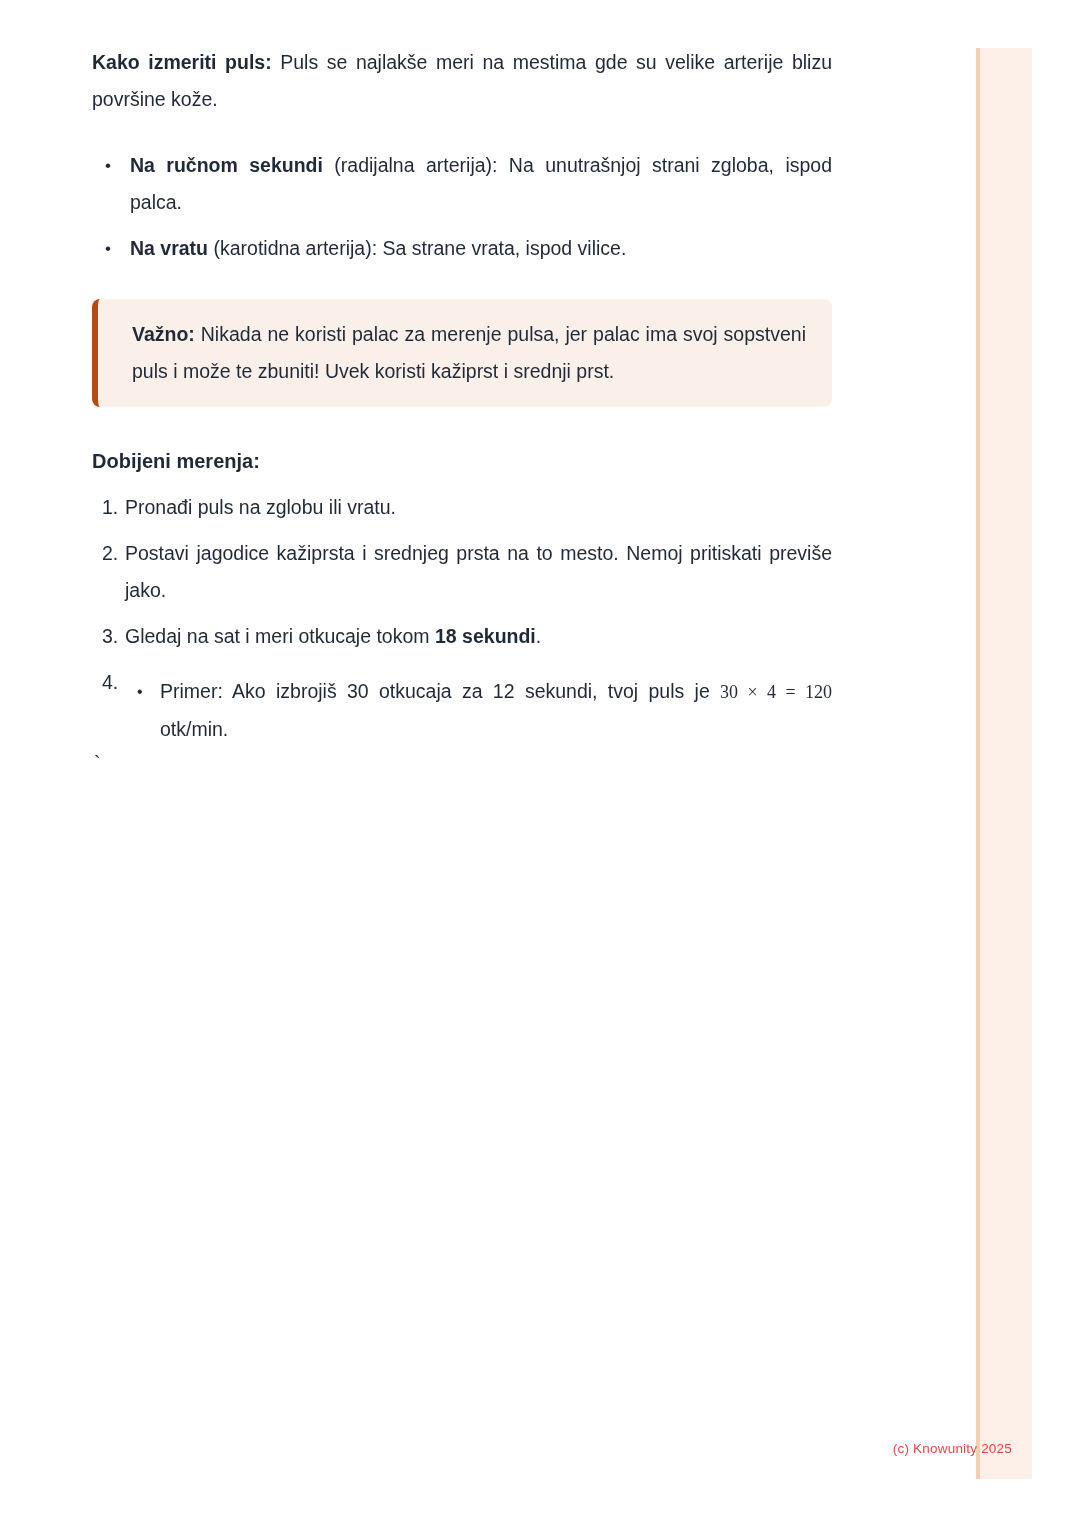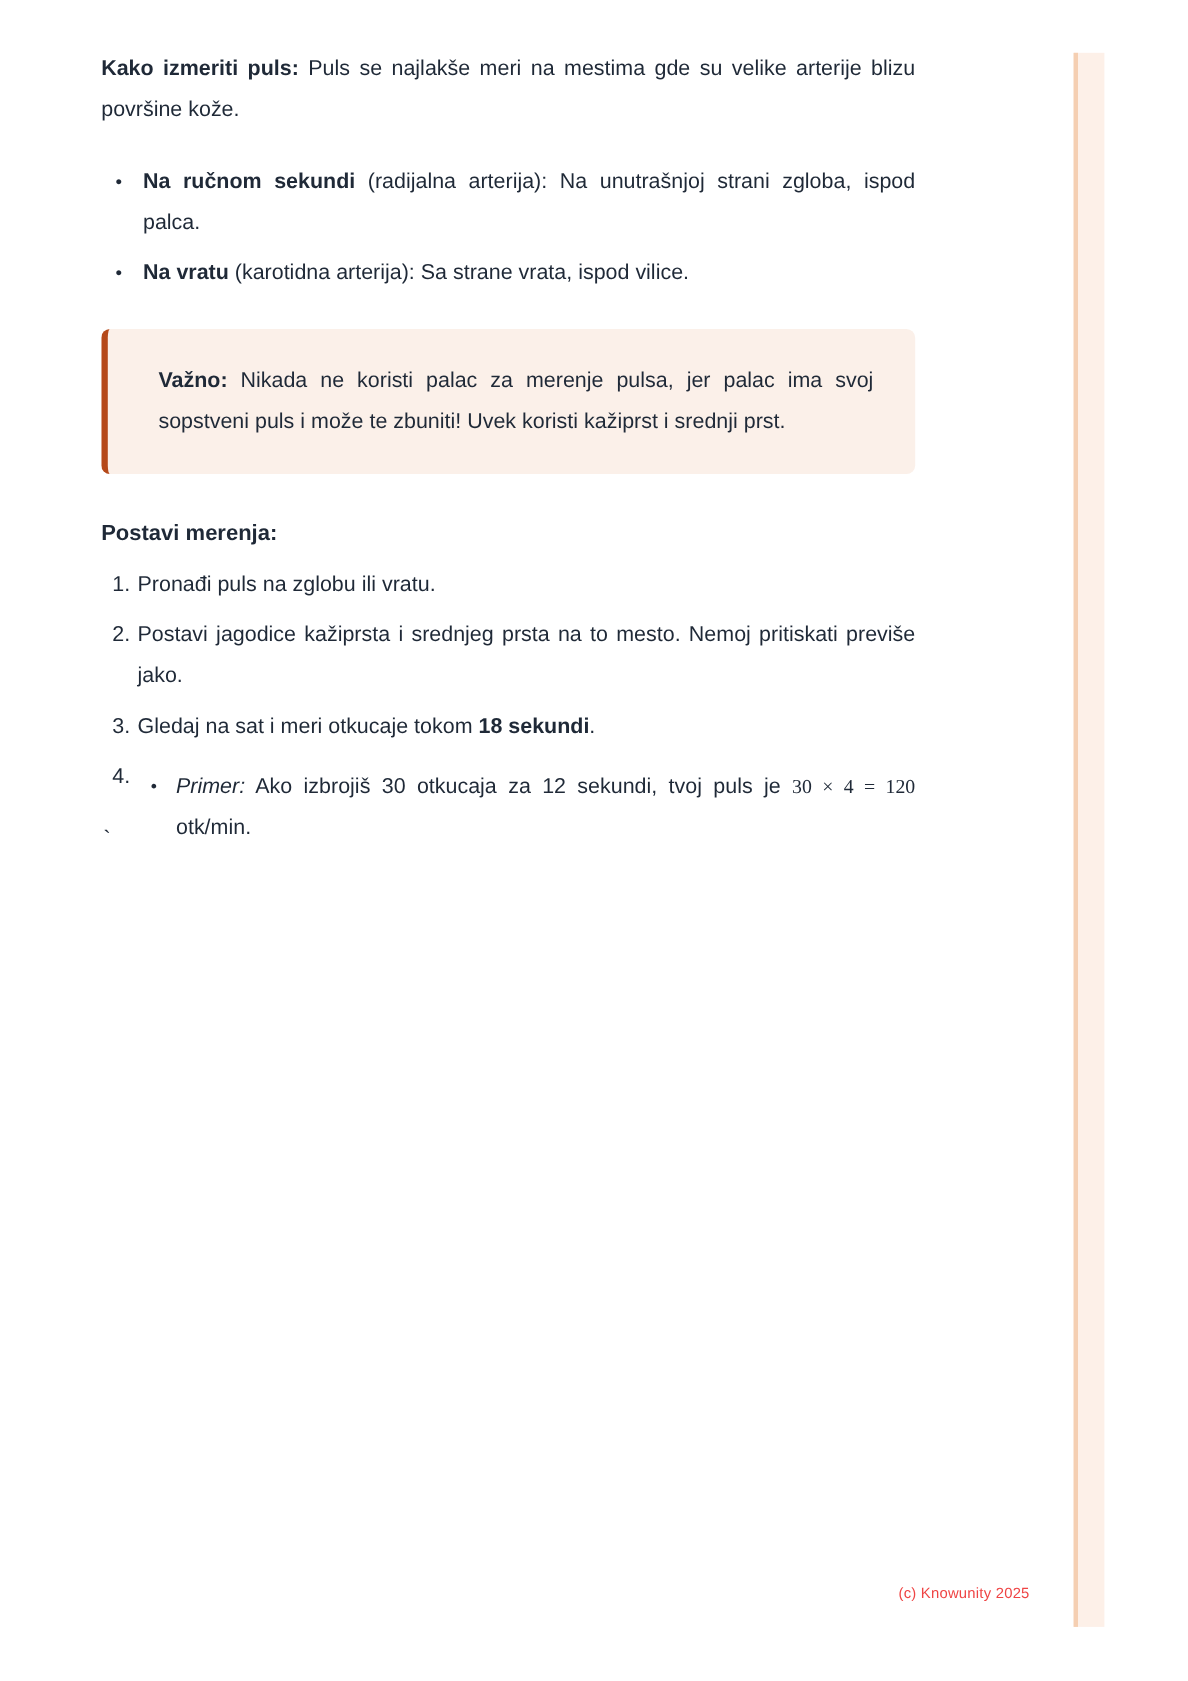--- a/index.html
+++ b/index.html
@@ -4,21 +4,21 @@
 <style>
   html, body { margin: 0; padding: 0; }
   body {
     width: 1080px; height: 1528px;
     background: #ffffff;
     font-family: "Liberation Sans", sans-serif;
     color: #1f2937;
   }
   .page {
     position: relative;
-    width: 1004px; height: 1528px;
+    width: 1080px; height: 1528px;
     overflow: hidden;
     background: #ffffff;
   }
   
   .stripe {
     position: absolute;
     left: 976px; top: 48px;
     width: 52px; height: 1431px;
     background: #fdf0e8;
     border-left: 4px solid #f5cfb2;
@@ -46,42 +46,42 @@
 
   .callout {
     margin-top: 32px;
     box-sizing: border-box;
     width: 740px;
     background: #fbf0e9;
     border-left: 6px solid #b5491a;
     border-radius: 8px;
     padding: 17px 26px 17px 34px;
   }
-  .callout p { margin: 12px; text-align: justify; }
+  .callout p { margin: 0; text-align: justify; }
 
   .section-heading {
     margin: 36px 0 0 0;
     font-weight: 700;
     font-size: 20px;
   }
 
   .numbered-list { margin: 9px 0 0 0; }
   .num-marker {
     flex: 0 0 33px;
     box-sizing: border-box;
     padding-left: 10px;
   }
   .sub-list { margin-top: 0; }
   .sub-marker {
     flex: 0 0 35px;
     box-sizing: border-box;
     padding-left: 12px;
     font-size: 16px;
   }
-  .italic { font-style: italic; }
+  .italic { }
   .math {
     font-family: "Liberation Serif", serif;
     font-size: 18px;
   }
 
   .stray-char {
     position: absolute;
     left: 94px; top: 752px;
     font-size: 20px;
     color: #1f2937;
@@ -116,21 +116,21 @@
       <div class="list-item">
         <span class="bullet-marker">•</span>
         <span class="li-text"><strong>Na vratu</strong><span> (karotidna arterija): Sa strane vrata, ispod vilice.</span></span>
       </div>
     </div>
 
     <aside class="callout">
       <p><strong>Važno:</strong><span> Nikada ne koristi palac za merenje pulsa, jer palac ima svoj sopstveni puls i može te zbuniti! Uvek koristi kažiprst i srednji prst.</span></p>
     </aside>
 
-    <p class="section-heading">Postavi merenja:</p>
+    <p class="section-heading">Dobijeni merenja:</p>
 
     <div class="numbered-list">
 
       <div class="list-item">
         <span class="num-marker">1.</span>
         <span class="li-text"><span>Pronađi puls na zglobu ili vratu.</span><strong></strong><span></span></span>
       </div>
 
       <div class="list-item">
         <span class="num-marker">2.</span>

